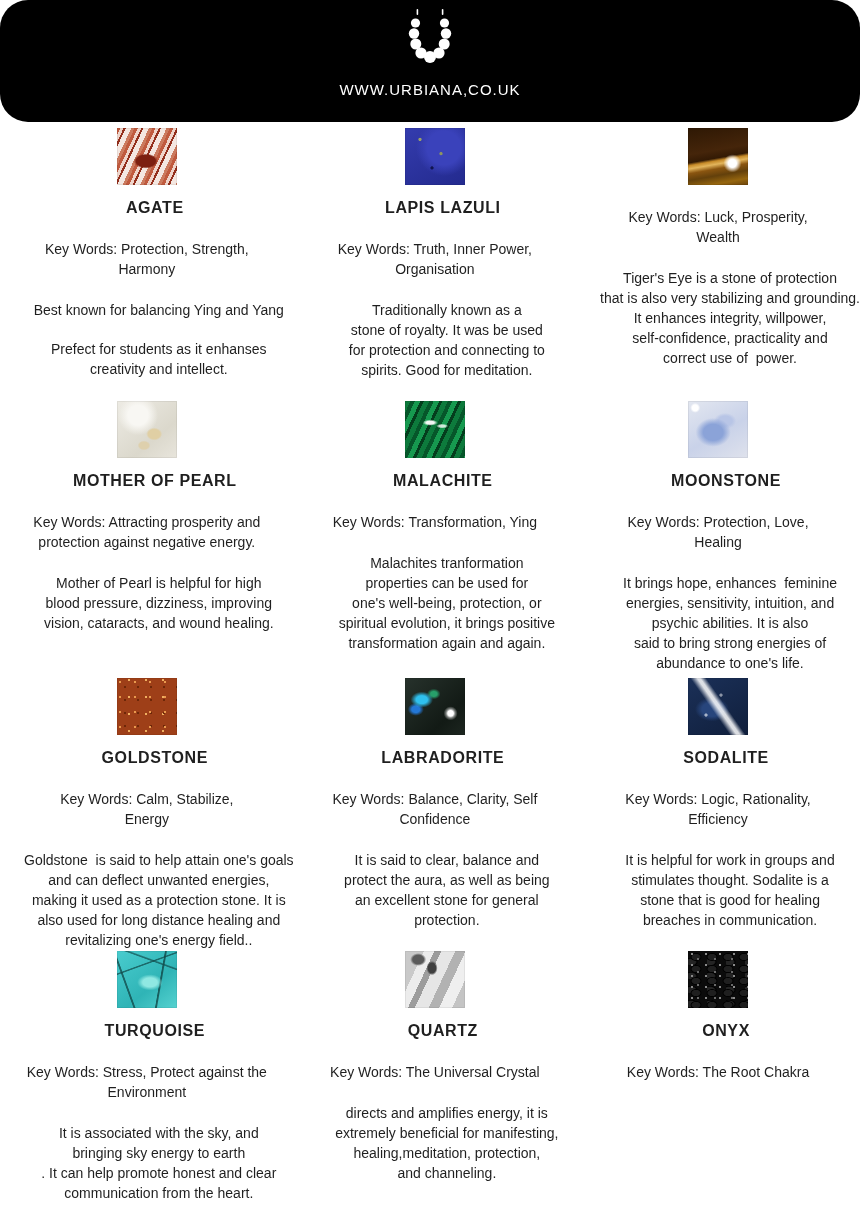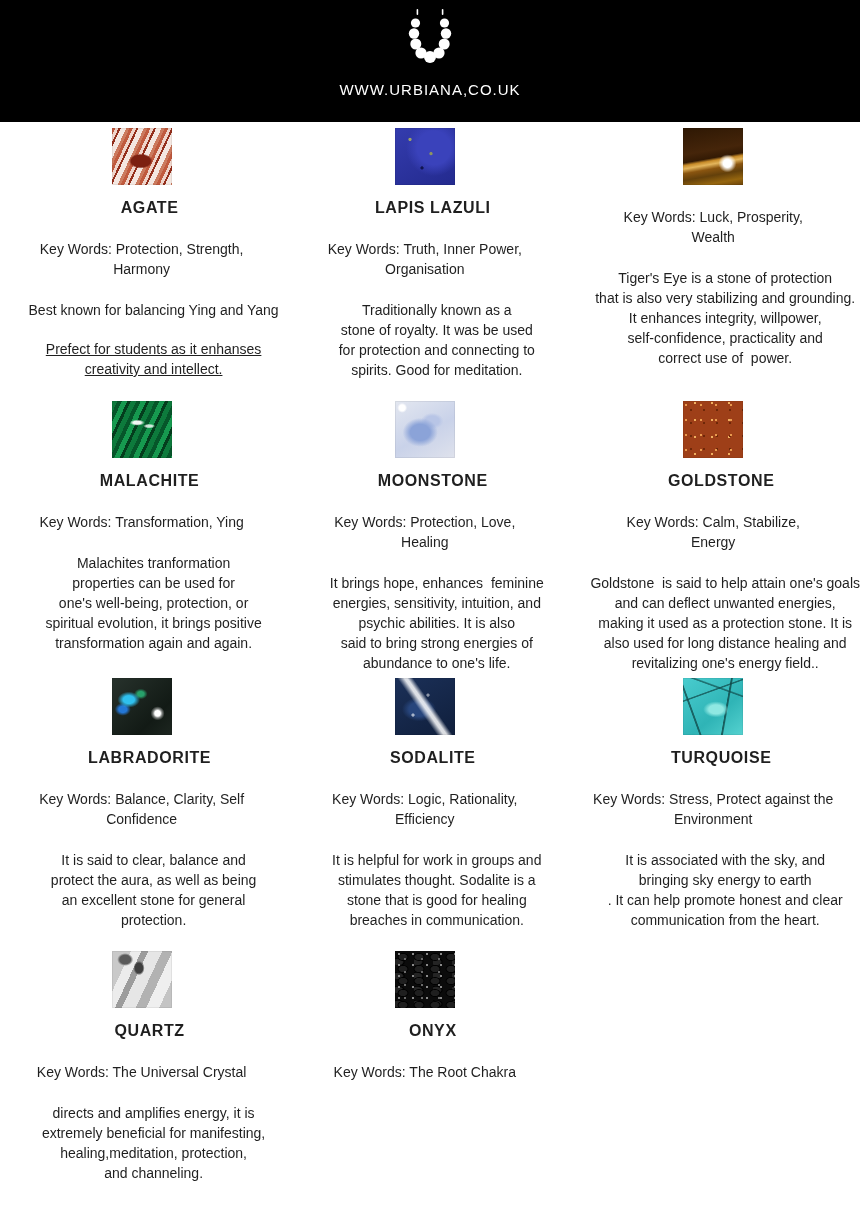--- a/index.html
+++ b/index.html
@@ -9,20 +9,21 @@
     background: #ffffff;
     font-family: "Liberation Sans", sans-serif;
     color: #1f1f1f;
     overflow: hidden;
   }
   .header {
     width: 860px; height: 122px;
     background: #000000;
     display: flex; flex-direction: column; align-items: center;
     padding-top: 9px;
+    border-radius: 28px;
   }
   .logo { width: 52px; height: 68px; display: block; }
   .url {
     color: #ffffff; font-size: 15px; letter-spacing: 1px;
     margin-top: 4px; white-space: pre;
   }
   .grid {
     display: grid;
     grid-template-columns: 1fr 1fr 1fr;
     grid-template-rows: 273px 277px 273px 271px;
@@ -37,21 +38,21 @@
     margin: 14px 0 0 16px; white-space: pre;
   }
   .keywords {
     font-size: 14px; line-height: 20px;
     margin: 22px 0 0 0; white-space: pre;
   }
   .desc {
     font-size: 14px; line-height: 20px;
     margin: 21px 0 0 0; white-space: pre; padding-left: 24px;
   }
-  .desc + .desc { margin-top: 19px; text-decoration: underline; }
+  .desc + .desc { margin-top: 19px; }
 
   
   .stone-agate {
     background:
       radial-gradient(ellipse 16px 10px at 48% 58%, #7c1f10 0 60%, rgba(124,31,16,0) 75%),
       repeating-linear-gradient(115deg, #c05a3e 0 3px, #efd5cb 3px 6px, #942f1c 6px 8px, #f4e7e1 8px 13px, #cb7a5e 13px 16px);
   }
   .stone-lapis {
     background:
       radial-gradient(circle 2px at 25% 20%, #9aa06a 60%, transparent 100%),
@@ -185,20 +186,29 @@
     <div class="stone stone-tigerseye"></div>
     <p class="keywords">Key Words: Luck, Prosperity,
 Wealth</p>
     <p class="desc">Tiger's Eye is a stone of protection
 that is also very stabilizing and grounding.
 It enhances integrity, willpower,
 self-confidence, practicality and
 correct use of  power.</p>
   </section>
 
+  <section class="cell">
+    <div class="stone stone-motherofpearl"></div>
+    <h2 class="title">MOTHER OF PEARL</h2>
+    <p class="keywords">Key Words: Attracting prosperity and
+protection against negative energy.</p>
+    <p class="desc">Mother of Pearl is helpful for high
+blood pressure, dizziness, improving
+vision, cataracts, and wound healing.</p>
+  </section>
 
   <section class="cell">
     <div class="stone stone-malachite"></div>
     <h2 class="title">MALACHITE</h2>
     <p class="keywords">Key Words: Transformation, Ying</p>
     <p class="desc">Malachites tranformation
 properties can be used for
 one's well-being, protection, or
 spiritual evolution, it brings positive
 transformation again and again.</p>

